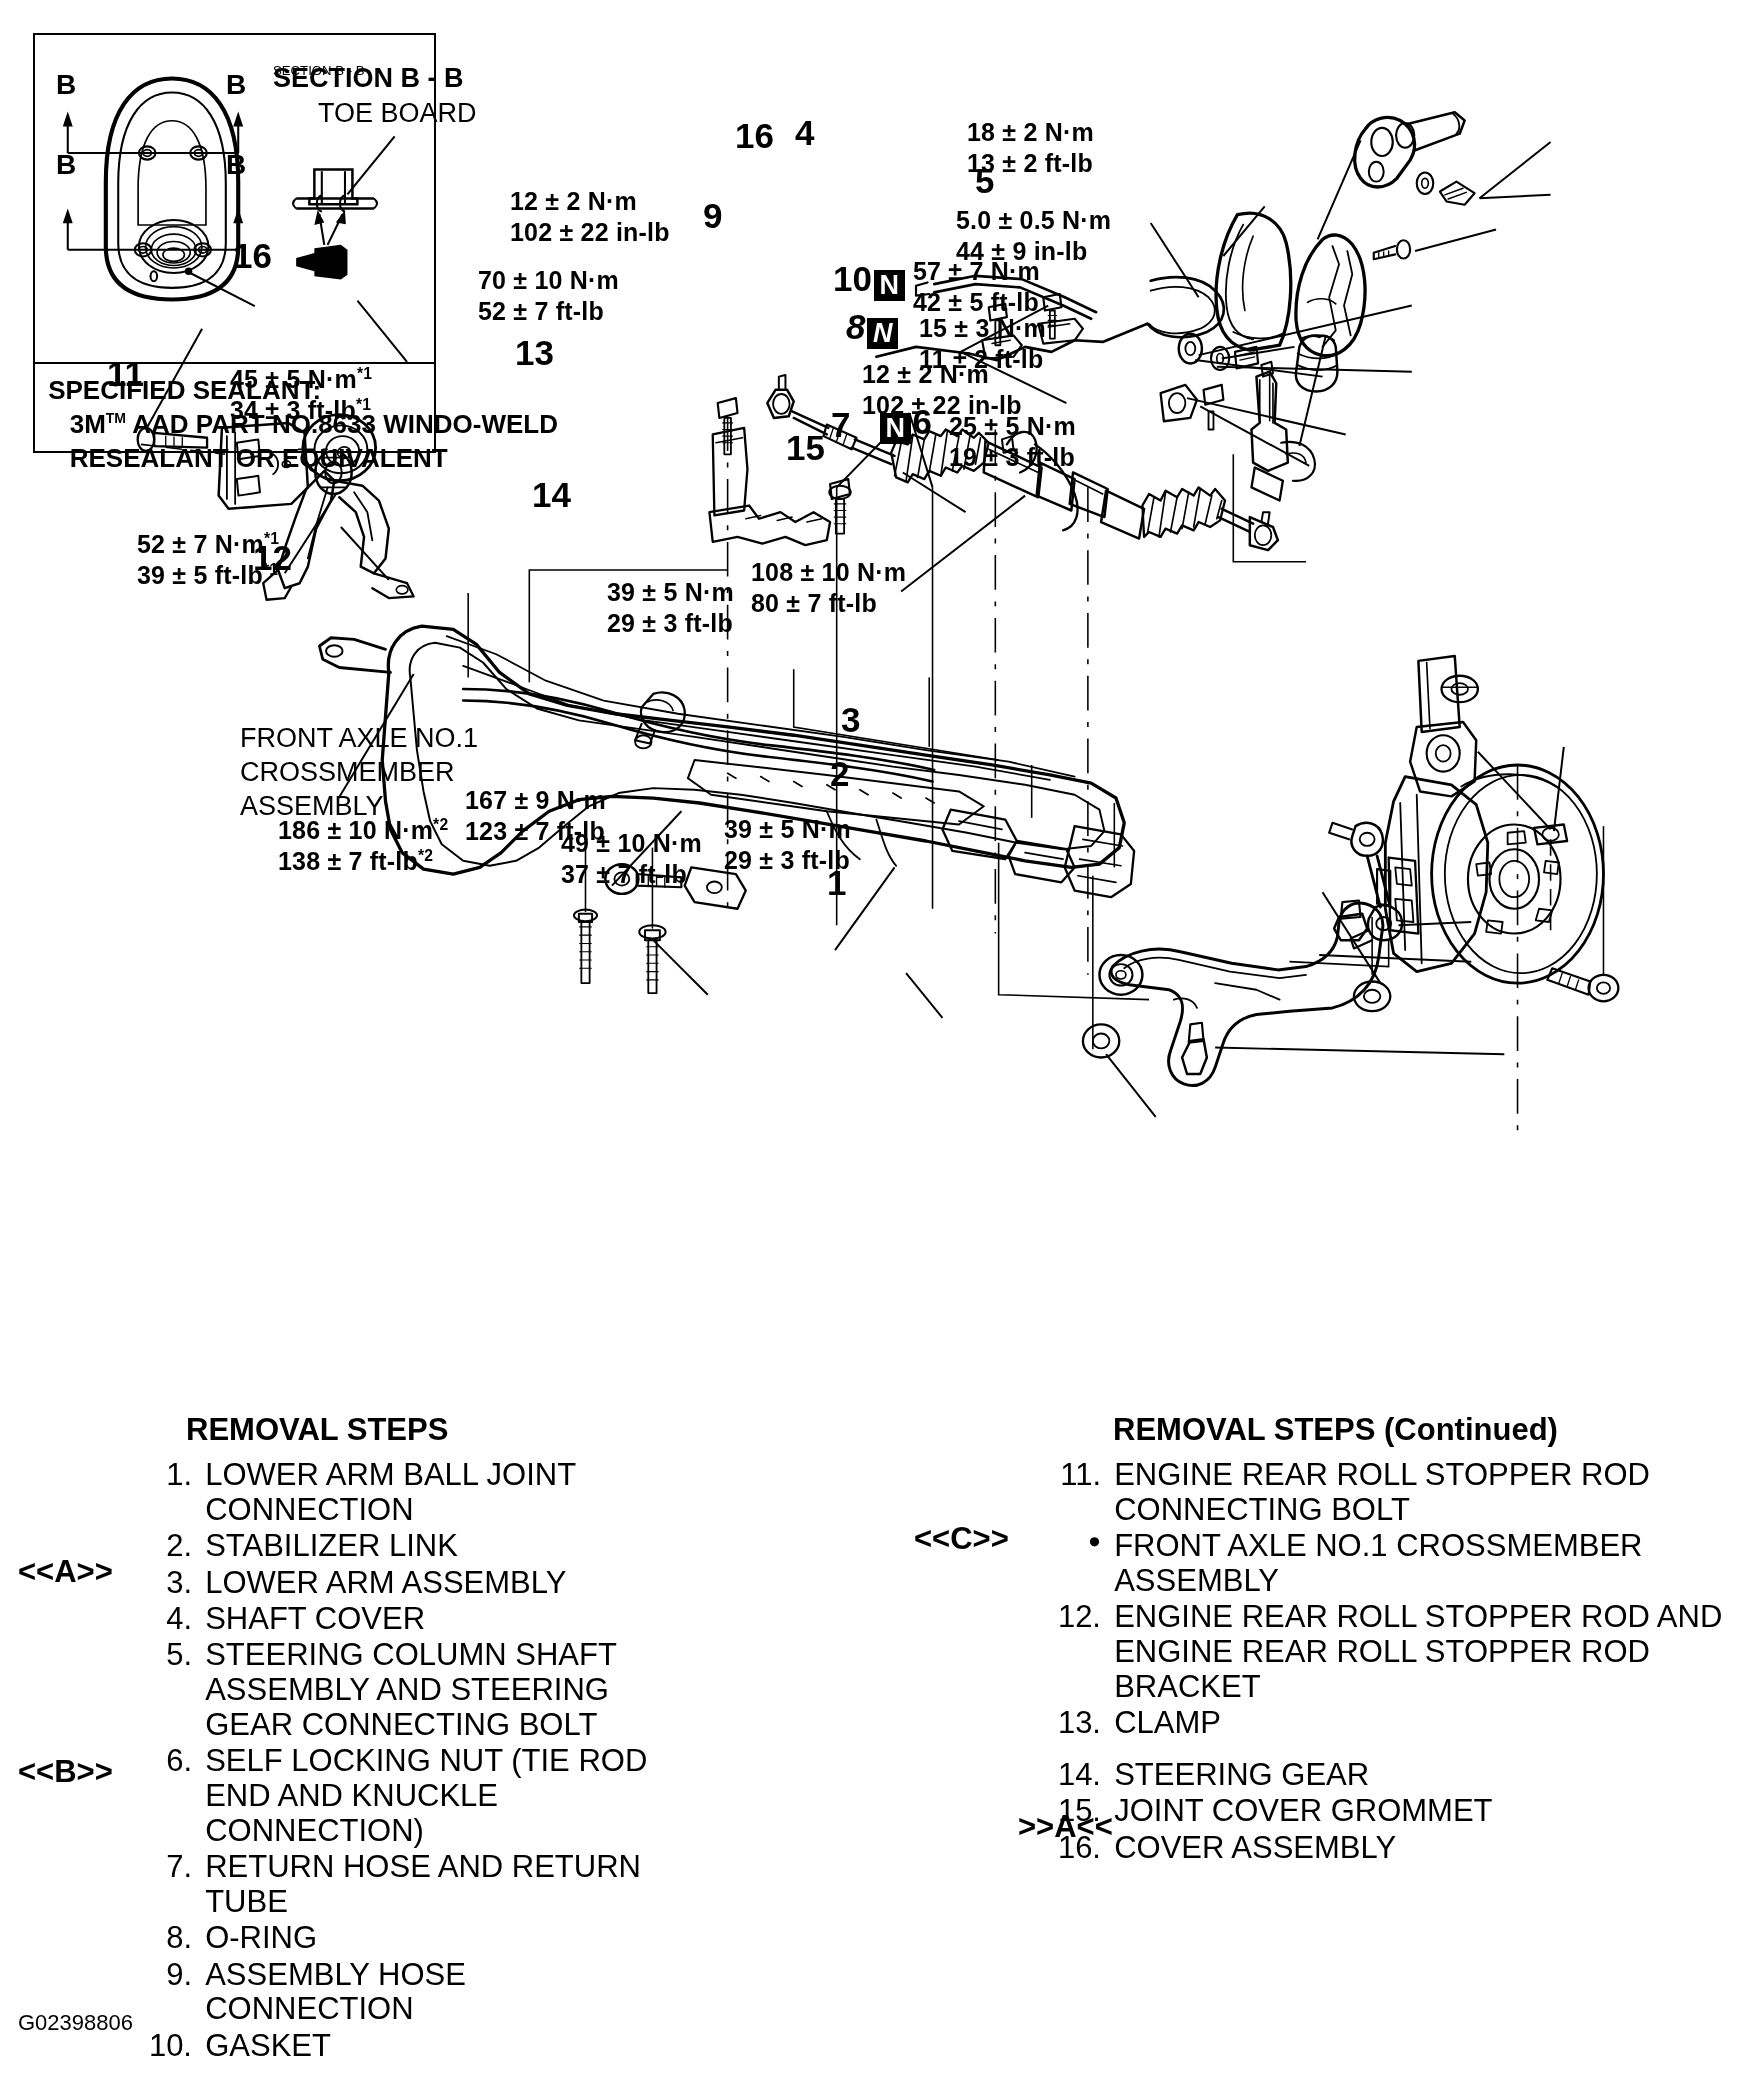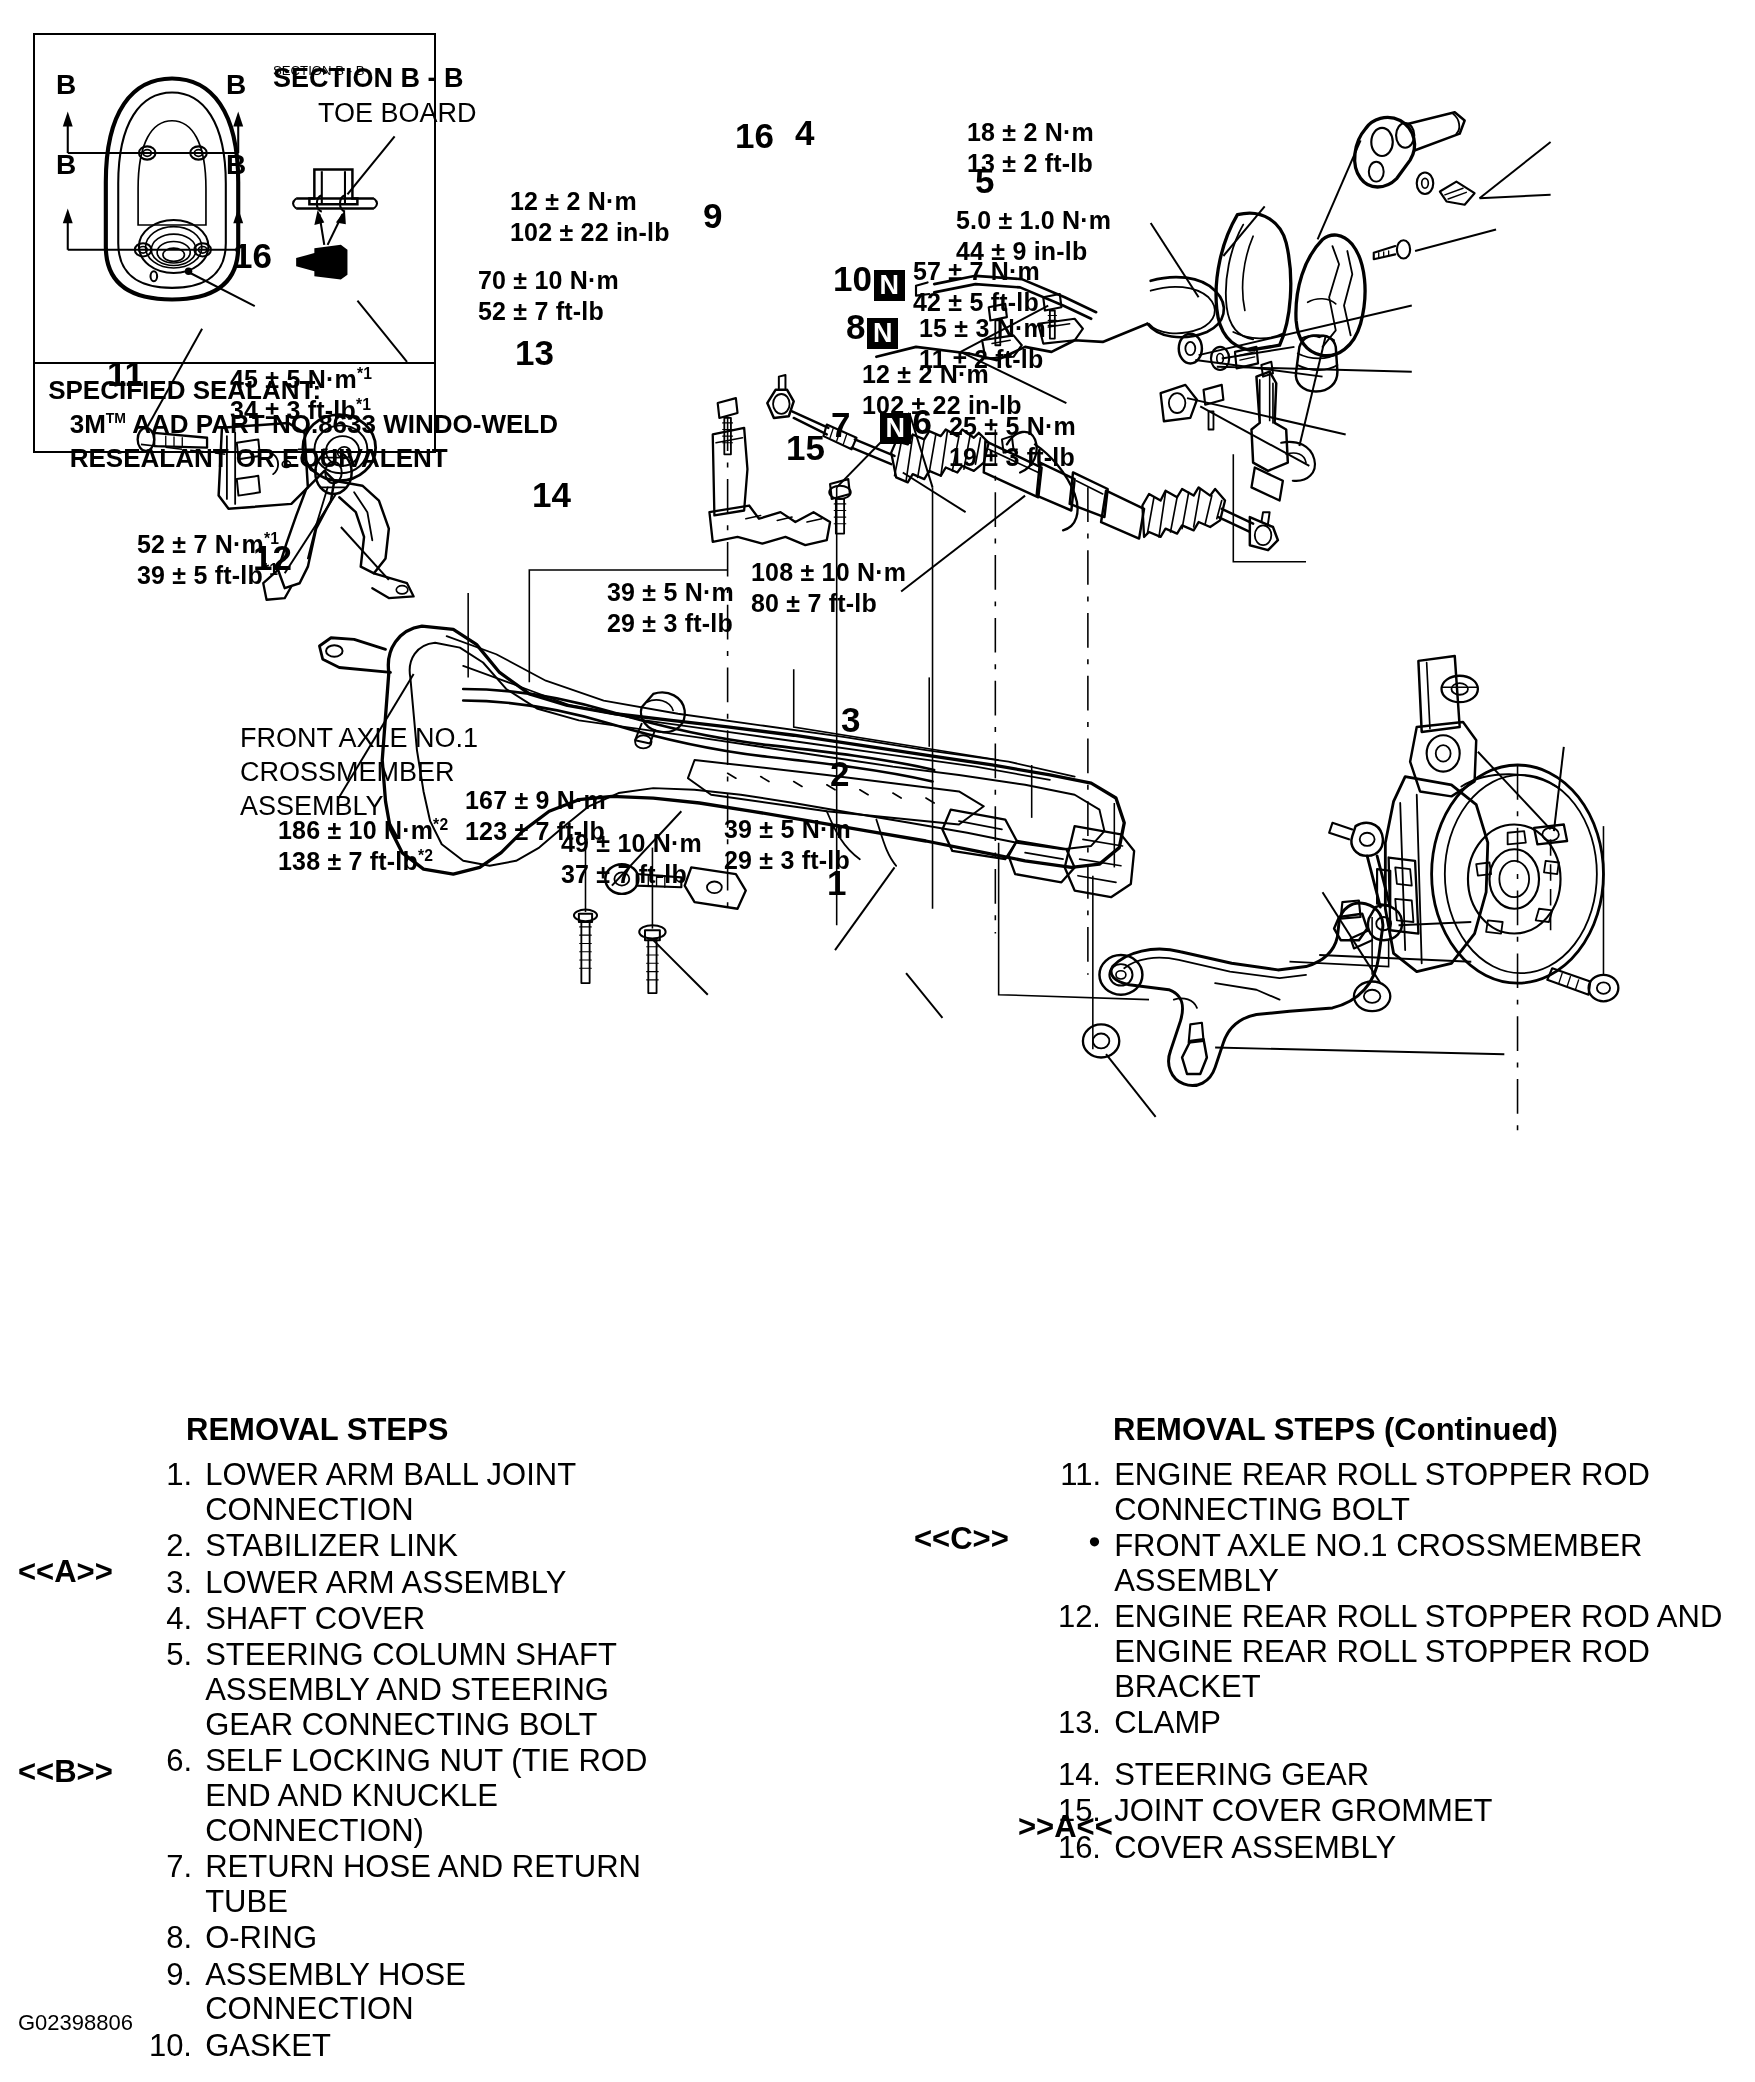--- a/index.html
+++ b/index.html
@@ -524,21 +524,21 @@
   <div>70 ± 10 N·m</div>
   <div>52 ± 7 ft-lb</div>
 </div>
 
 <div class="abs torque" style="left:967px; top:117px;">
   <div>18 ± 2 N·m</div>
   <div>13 ± 2 ft-lb</div>
 </div>
 
 <div class="abs torque" style="left:956px; top:205px;">
-  <div>5.0 ± 1.0 N·m</div>
+  <div>5.0 ± 0.5 N·m</div>
   <div>44 ± 9 in-lb</div>
 </div>
 
 <div class="abs torque" style="left:913px; top:256px;">
   <div>57 ± 7 N·m</div>
   <div>42 ± 5 ft-lb</div>
 </div>
 
 <div class="abs torque" style="left:919px; top:313px;">
   <div>15 ± 3 N·m</div>
@@ -593,21 +593,21 @@
 <div class="abs torque" style="left:724px; top:814px;">
   <div>39 ± 5 N·m</div>
   <div>29 ± 3 ft-lb</div>
 </div>
 
 <div class="abs callout" style="left:735px; top:118px;">16</div>
 <div class="abs callout" style="left:795px; top:115px;">4</div>
 <div class="abs callout" style="left:975px; top:163px;">5</div>
 <div class="abs callout" style="left:703px; top:198px;">9</div>
 <div class="abs callout" style="left:833px; top:261px;"><span>10</span><span class="nbadge">N</span></div>
-<div class="abs callout" style="left:846px; top:309px;"><span>8</span><span class="nbadge">N</span></div>
+<div class="abs callout" style="left:846px; top:309px;font-style:italic;"><span>8</span><span class="nbadge">N</span></div>
 <div class="abs callout" style="left:831px; top:407px;">7</div>
 <div class="abs callout" style="left:878px; top:404px;"><span class="nbadge">N</span><span>6</span></div>
 <div class="abs callout" style="left:786px; top:430px;">15</div>
 <div class="abs callout" style="left:515px; top:335px;">13</div>
 <div class="abs callout" style="left:532px; top:477px;">14</div>
 <div class="abs callout" style="left:107px; top:356px;">11</div>
 <div class="abs callout" style="left:253px; top:540px;">12</div>
 <div class="abs callout" style="left:830px; top:756px;">2</div>
 <div class="abs callout" style="left:841px; top:702px;">3</div>
 <div class="abs callout" style="left:827px; top:765px;"></div>

